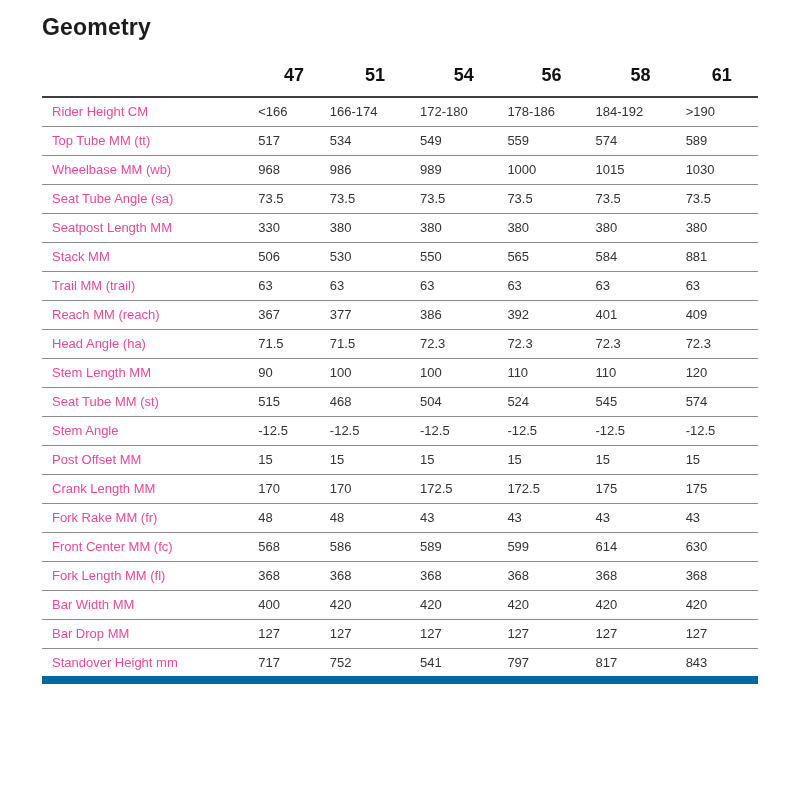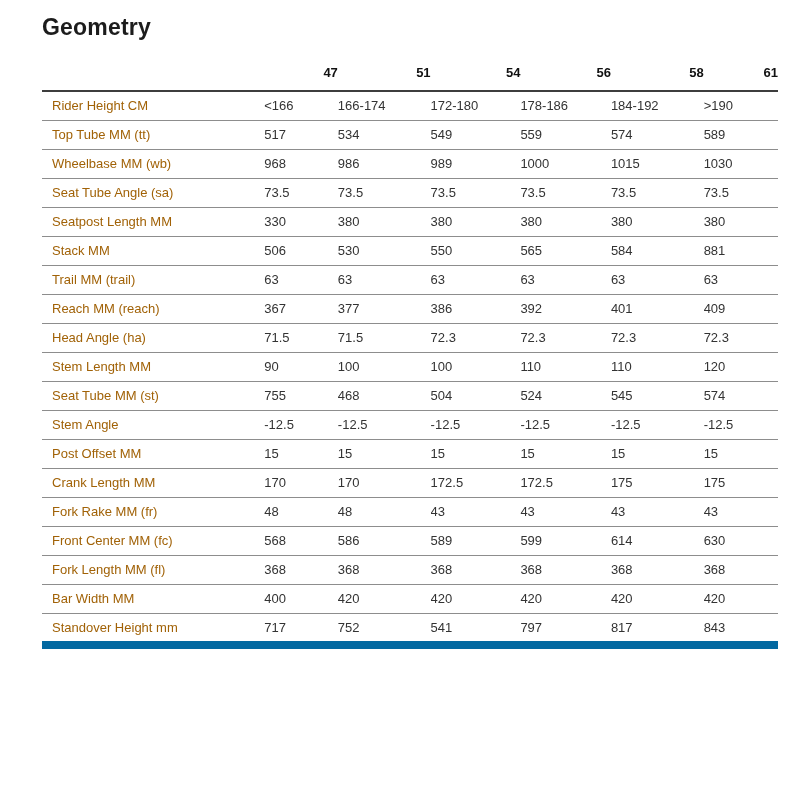--- a/index.html
+++ b/index.html
@@ -7,39 +7,39 @@
     margin: 0;
     padding: 0;
     background: #ffffff;
     font-family: "Liberation Sans", sans-serif;
   }
   .page {
     width: 800px;
     height: 800px;
     margin: 0 auto;
     background: #ffffff;
-    padding: 14px 22px 0 42px;
+    padding: 14px 42px 0 42px;
   }
   h1.page-title {
     margin: 0 0 20px 0;
     font-size: 23px;
     font-weight: 700;
     color: #1c1c1c;
     letter-spacing: 0.2px;
   }
   table.geometry {
     width: 100%;
     border-collapse: collapse;
     table-layout: fixed;
     font-size: 13px;
     color: #333333;
   }
   table.geometry thead th {
-    text-align: right;
-    font-size: 13px;
+    text-align: center;
+    font-size: 18px;
     font-weight: 700;
     color: #111111;
     padding: 4px 0 10px 0;
   }
   table.geometry thead tr {
     border-bottom: 2px solid #3d3d3d;
   }
   table.geometry tbody tr {
     border-bottom: 1px solid #8d8d8d;
   }
@@ -48,21 +48,21 @@
   }
   table.geometry td {
     padding: 6px 0 6px 0;
     height: 29px;
     vertical-align: middle;
     white-space: nowrap;
     overflow: hidden;
   }
   table.geometry td.row-label {
     padding-left: 10px;
-    color: #a16207;
+    color: #ec4899;
   }
   col.c-label { width: 30.2%; }
   col.c-1 { width: 10.0%; }
   col.c-2 { width: 12.6%; }
   col.c-3 { width: 12.2%; }
   col.c-4 { width: 12.3%; }
   col.c-5 { width: 12.6%; }
   col.c-6 { width: 10.1%; }
 </style>
 </head>
@@ -178,21 +178,21 @@
           <td class="row-label">Stem Length MM</td>
           <td>90</td>
           <td>100</td>
           <td>100</td>
           <td>110</td>
           <td>110</td>
           <td>120</td>
         </tr>
         <tr>
           <td class="row-label">Seat Tube MM (st)</td>
-          <td>755</td>
+          <td>515</td>
           <td>468</td>
           <td>504</td>
           <td>524</td>
           <td>545</td>
           <td>574</td>
         </tr>
         <tr>
           <td class="row-label">Stem Angle</td>
           <td>-12.5</td>
           <td>-12.5</td>
@@ -249,20 +249,29 @@
         <tr>
           <td class="row-label">Bar Width MM</td>
           <td>400</td>
           <td>420</td>
           <td>420</td>
           <td>420</td>
           <td>420</td>
           <td>420</td>
         </tr>
         <tr>
+          <td class="row-label">Bar Drop MM</td>
+          <td>127</td>
+          <td>127</td>
+          <td>127</td>
+          <td>127</td>
+          <td>127</td>
+          <td>127</td>
+        </tr>
+        <tr>
           <td class="row-label">Standover Height mm</td>
           <td>717</td>
           <td>752</td>
           <td>541</td>
           <td>797</td>
           <td>817</td>
           <td>843</td>
         </tr>
       </tbody>
   </table>

